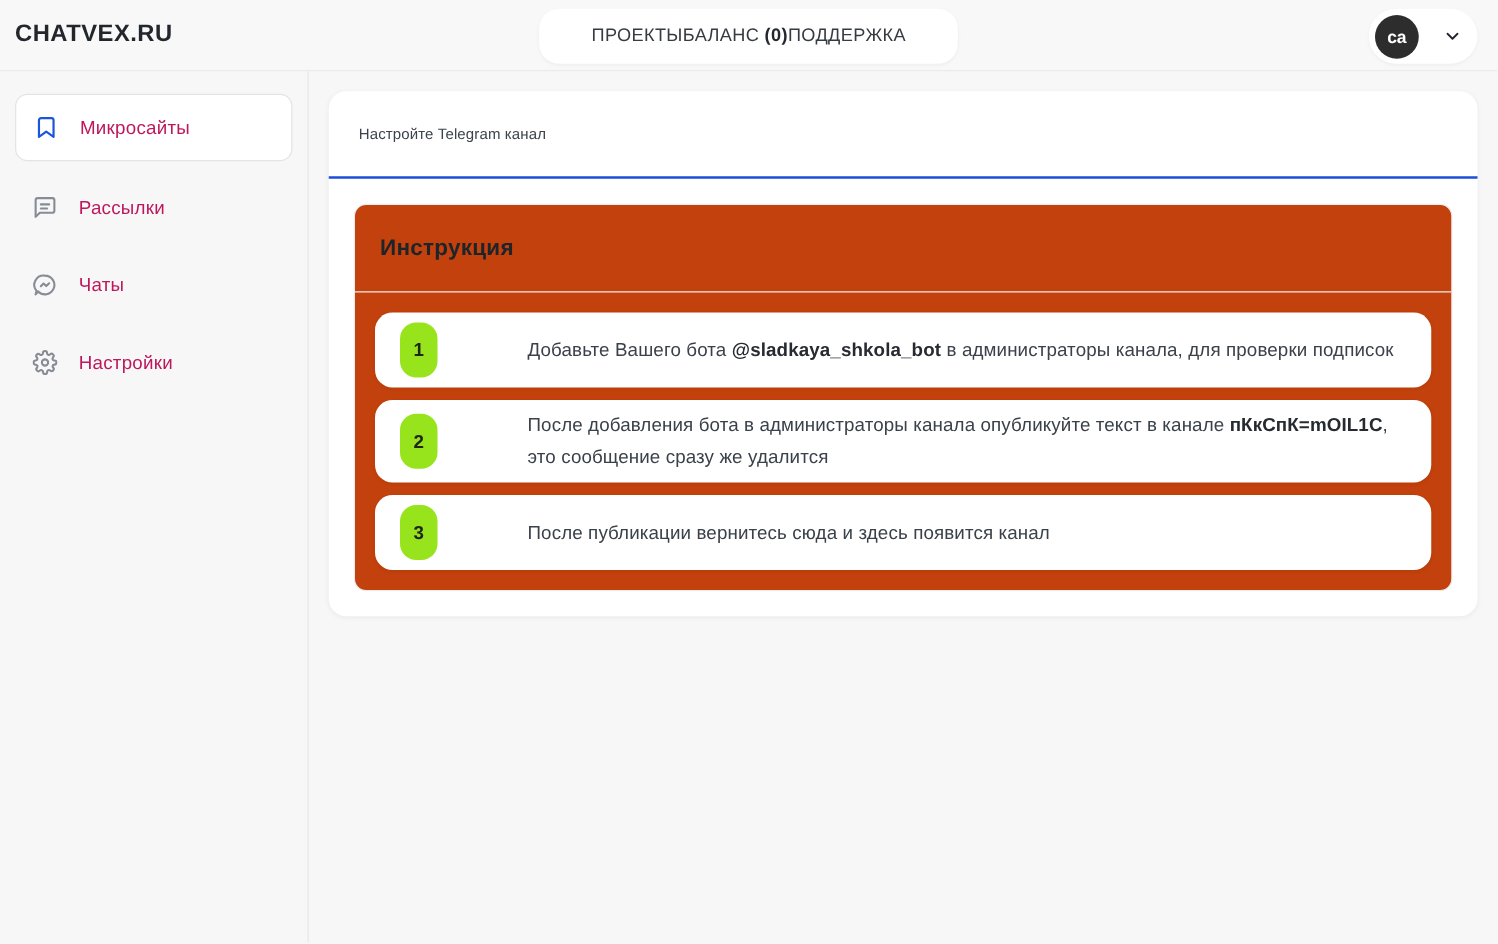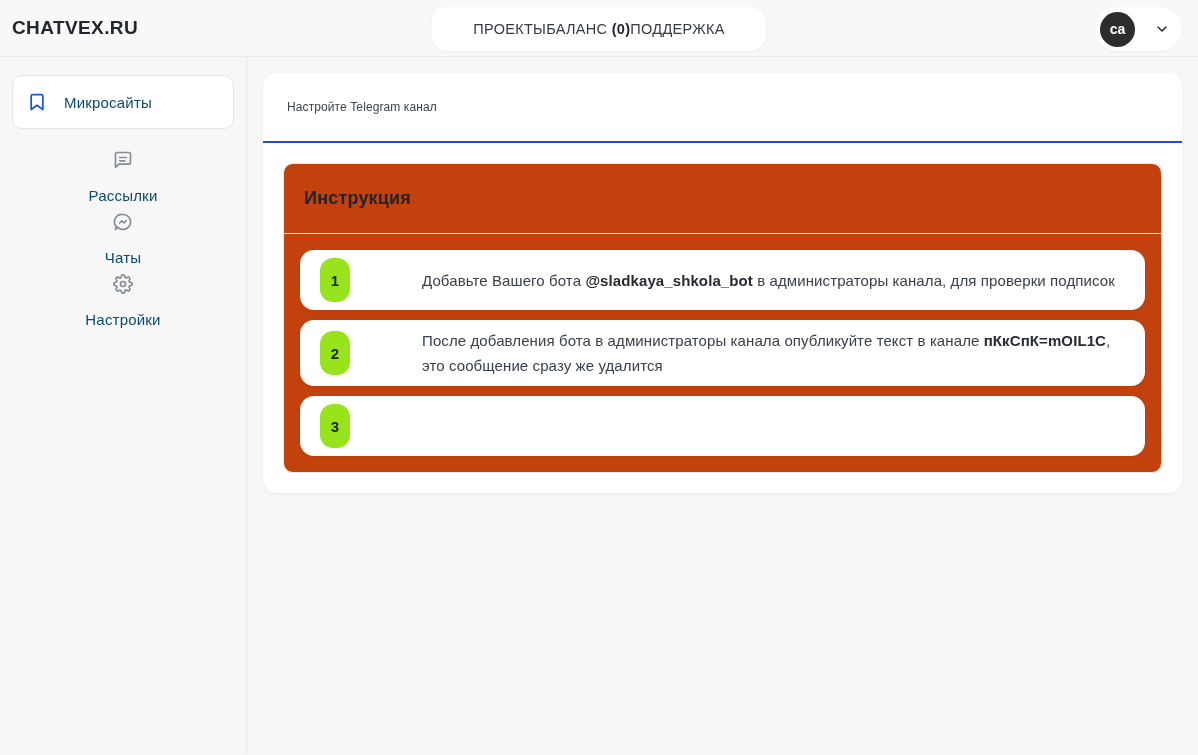--- a/index.html
+++ b/index.html
@@ -90,23 +90,23 @@
     padding: 0 14px;
     height: 32px;
     cursor: pointer;
   }
   .side-item.active {
     background: #ffffff;
     border: 1px solid #e4e4e4;
     border-radius: 10px;
     height: 54px;
   }
-  .side-item + .side-item { margin-top: 30px; flex-direction: column; }
+  .side-item + .side-item { margin-top: 30px; }
   .side-item.active + .side-item { margin-top: 21px; }
-  .side-label { font-size: 15px; color: #0c4a6e; letter-spacing: 0.2px; }
+  .side-label { font-size: 15px; color: #be185d; letter-spacing: 0.2px; }
   .side-icon { width: 20px; height: 20px; display: block; }
 
   
   .main { flex: 1; padding: 16px; }
   .content-card {
     background: #ffffff;
     border-radius: 14px;
     box-shadow: 0 1px 4px rgba(0,0,0,0.05);
   }
   .content-header {
@@ -260,20 +260,23 @@
 
             <div class="step-card">
               <div class="step-badge">2</div>
               <div class="step-text">
                 <span>После добавления бота в администраторы канала опубликуйте текст в канале </span><b>пКкСпК=mOIL1C</b><span>, это сообщение сразу же удалится</span>
               </div>
             </div>
 
             <div class="step-card">
               <div class="step-badge">3</div>
+              <div class="step-text">
+                <span>После публикации вернитесь сюда и здесь появится канал</span><b></b><span></span>
+              </div>
             </div>
 
           </div>
         </div>
 
       </div>
     </div>
   </div>
 
 </div>

